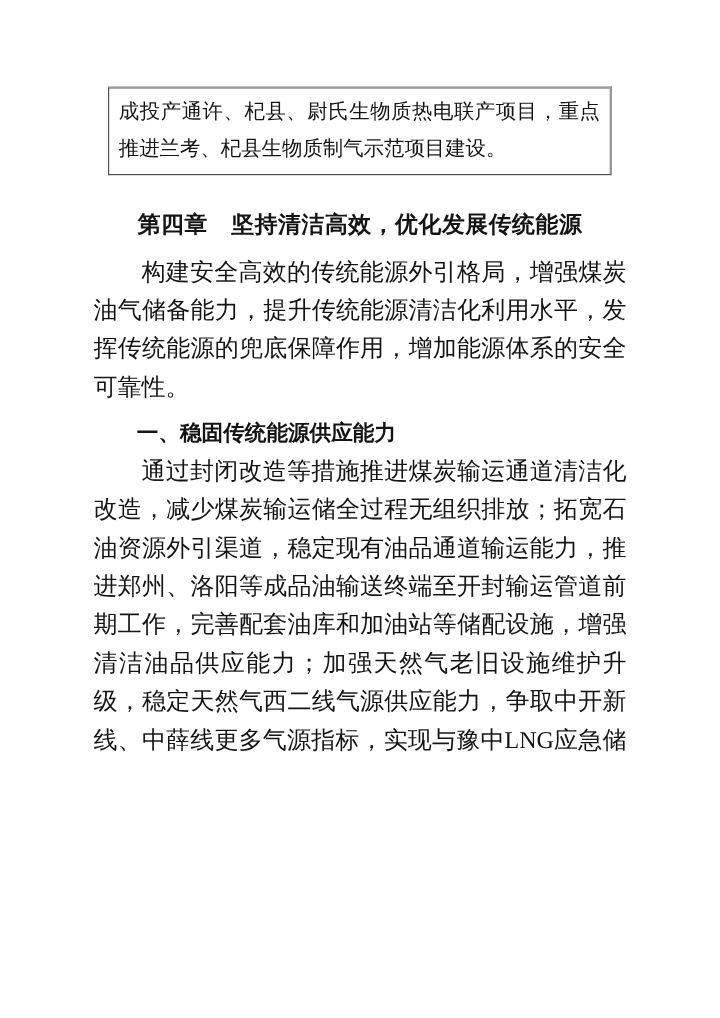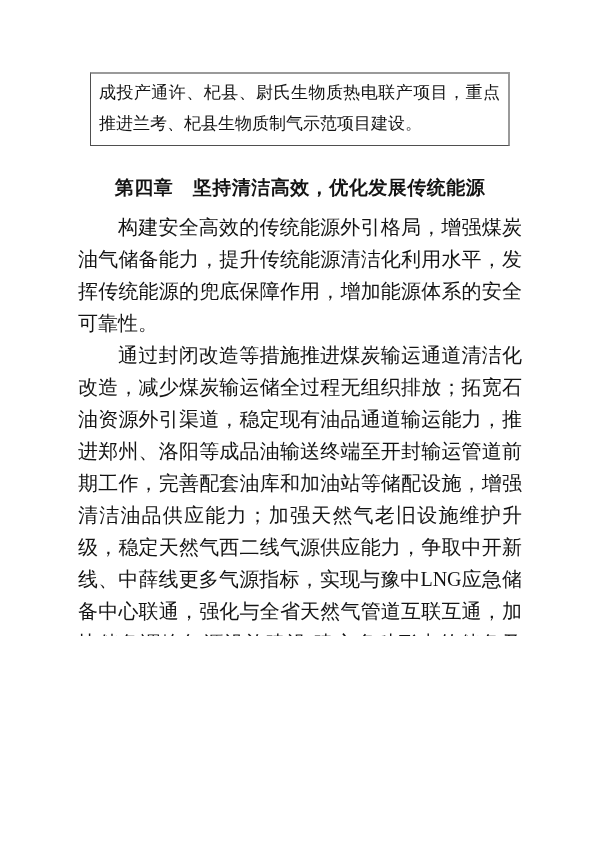--- a/index.html
+++ b/index.html
@@ -79,20 +79,21 @@
 
 <div class="page">
   <div class="content">
 
     <div class="callout-box">成投产通许、杞县、尉氏生物质热电联产项目，重点推进兰考、杞县生物质制气示范项目建设。</div>
 
     <div class="chapter-title">第四章　坚持清洁高效，优化发展传统能源</div>
 
     <p class="para">构建安全高效的传统能源外引格局，增强煤炭油气储备能力，提升传统能源清洁化利用水平，发挥传统能源的兜底保障作用，增加能源体系的安全可靠性。</p>
 
+    <h3 class="sub-heading">一、稳固传统能源供应能力</h3>
 
     <p class="para">通过封闭改造等措施推进煤炭输运通道清洁化改造，减少煤炭输运储全过程无组织排放；拓宽石油资源外引渠道，稳定现有油品通道输运能力，推进郑州、洛阳等成品油输送终端至开封输运管道前期工作，完善配套油库和加油站等储配设施，增强清洁油品供应能力；加强天然气老旧设施维护升级，稳定天然气西二线气源供应能力，争取中开新线、中薛线更多气源指标，实现与豫中LNG应急储备中心联通，强化与全省天然气管道互联互通，加快储备调峰气源设施建设;建立多种形态的储备及应急调峰机制，形成安全可靠、清洁高效的传统化石能源供应体系，发挥传统能源兜底保供作用安全稳定供应。</p>
 
     <h3 class="sub-heading second">二、增强清洁油品供应能力</h3>
 
 
   </div>
 
   <div class="page-number">16</div>
 </div>

